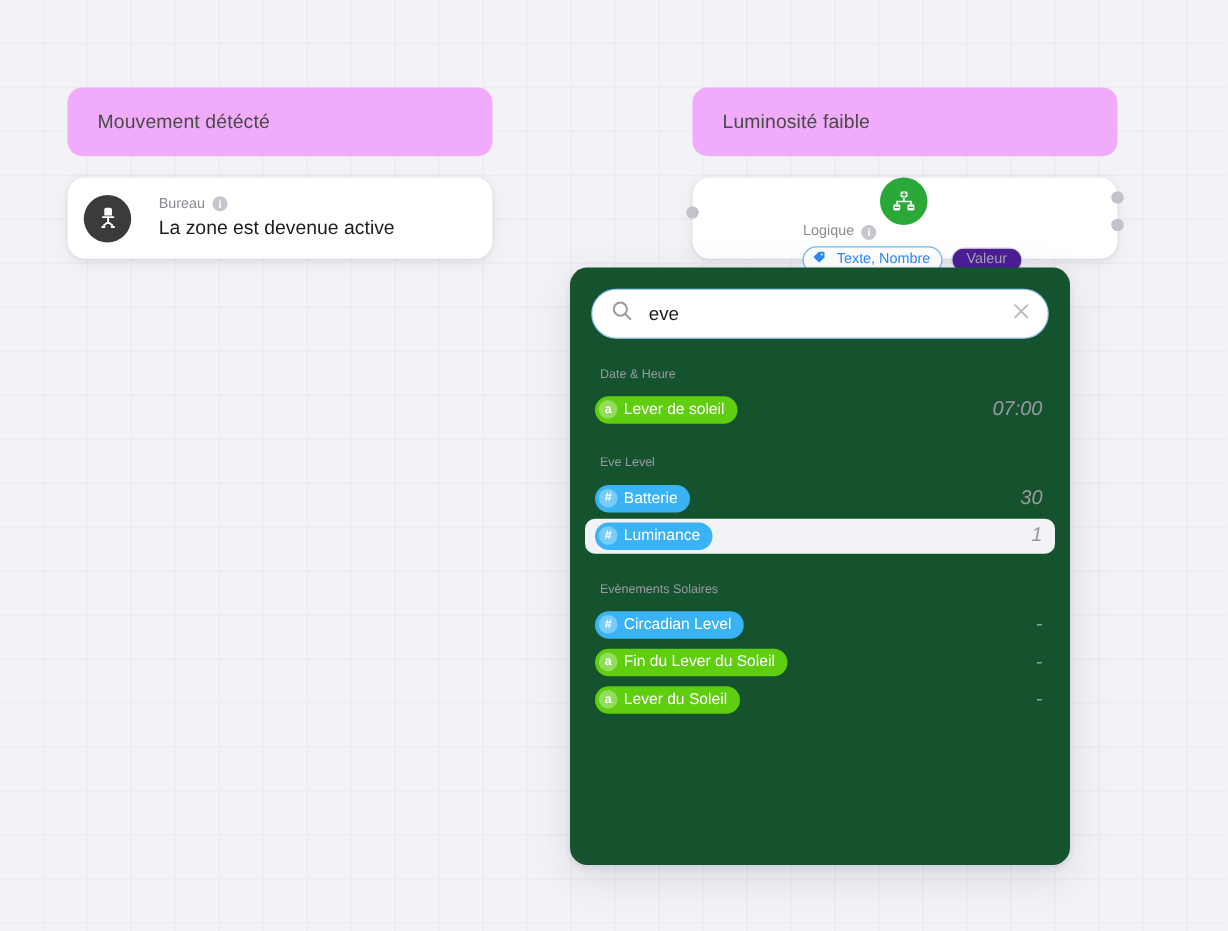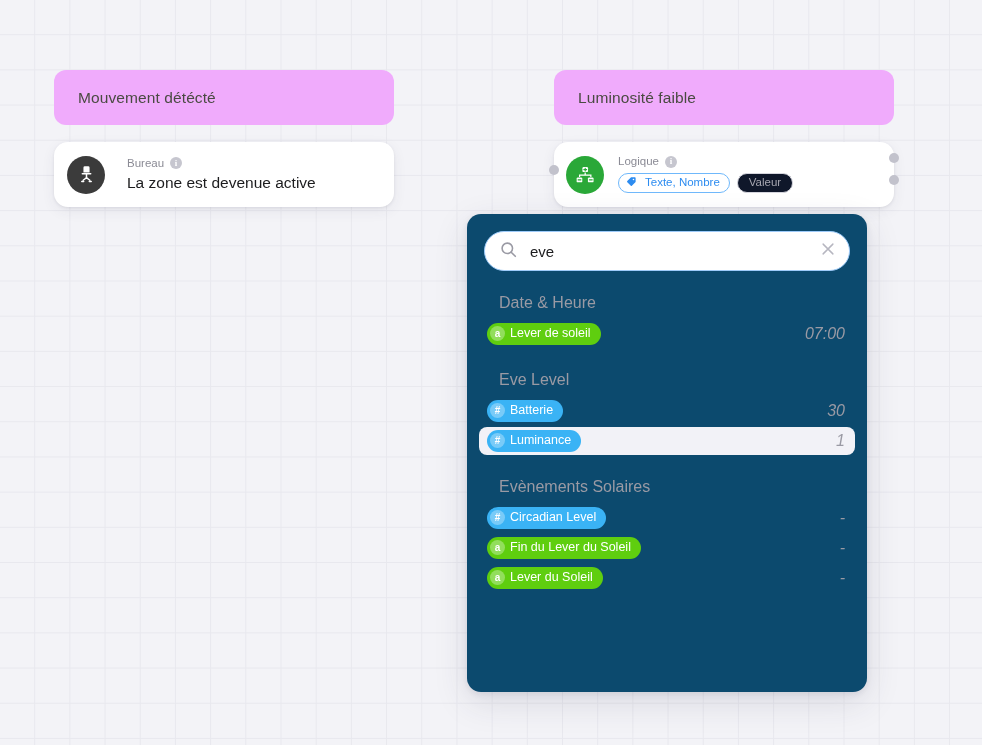--- a/index.html
+++ b/index.html
@@ -70,21 +70,21 @@
     background: #c6c6cf; color: #fff;
     font-size: 9px; font-weight: bold;
     display: inline-flex; align-items: center; justify-content: center;
     font-family: "Liberation Serif", serif;
     line-height: 1;
   }
   .main-line { font-size: 15.5px; color: #1c1c1e; line-height: 1.1; }
 
   
   #node-logic { left: 554px; top: 70px; width: 340px; }
-  #node-logic .node-body { height: 65px; padding: 0 14px 0 12px; }
+  #node-logic .node-body { height: 65px; padding: 0 14px 0 12px; flex-direction: column; }
 
   .avatar-green {
     width: 38px; height: 38px; border-radius: 50%;
     background: #2aa838; flex: 0 0 38px;
     display: flex; align-items: center; justify-content: center;
   }
   .cond-row { display: flex; align-items: center; gap: 7px; }
   .pill-outline-blue {
     border: 1px solid #6fb8fb;
     border-radius: 11px;
@@ -92,38 +92,38 @@
     display: inline-flex; align-items: center; gap: 8px;
     color: #2d8cf0; font-size: 11.5px; line-height: 1;
     background: #fff;
   }
   .cond-op { font-size: 15px; color: #1c1c1e; }
   .pill-outline-gray {
     border: 1px solid #d5d5dd;
     border-radius: 11px;
     padding: 3px 11px 4px;
     color: #a6a6b0; font-size: 11.5px; line-height: 1;
-    background: #0f172a;
+    background: #4c1d95;
   }
 
   .port {
     position: absolute;
     width: 10px; height: 10px; border-radius: 50%;
     background: #c2c2cc;
   }
   .port-left  { left: -5px;  top: 23px; }
   .port-r1    { right: -5px; top: 11px; }
   .port-r2    { right: -5px; top: 33px; }
 
   
   #picker {
     position: absolute;
-    left: 467px; top: 214px;
+    left: 456px; top: 214px;
     width: 400px; height: 478px;
-    background: #0c4a6e;
+    background: #14532d;
     border-radius: 14px;
     box-shadow: 0 2px 6px rgba(50,50,80,.10), 0 10px 34px rgba(50,50,80,.13);
     box-sizing: border-box;
     padding: 17px 0 0 0;
     overflow: hidden;
   }
   .search-wrap {
     margin: 0 17px;
     height: 40px;
     border: 1px solid #9ecbfa;
@@ -134,24 +134,24 @@
     box-sizing: border-box;
   }
   .search-value {
     flex: 1;
     margin-left: 12px;
     font-size: 15px;
     color: #1c1c1e;
     line-height: 1;
   }
   .group-title {
-    font-size: 16px;
+    font-size: 10px;
     color: #9a9aa4;
     padding: 0 0 0 20px;
-    margin: 24px 12px 9px;
+    margin: 24px 4px 9px;
     line-height: 1;
   }
   .opt-row {
     display: flex; align-items: center;
     height: 28px;
     margin: 2px 12px;
     padding: 0 10px 0 8px;
     border-radius: 8px;
     box-sizing: border-box;
   }

